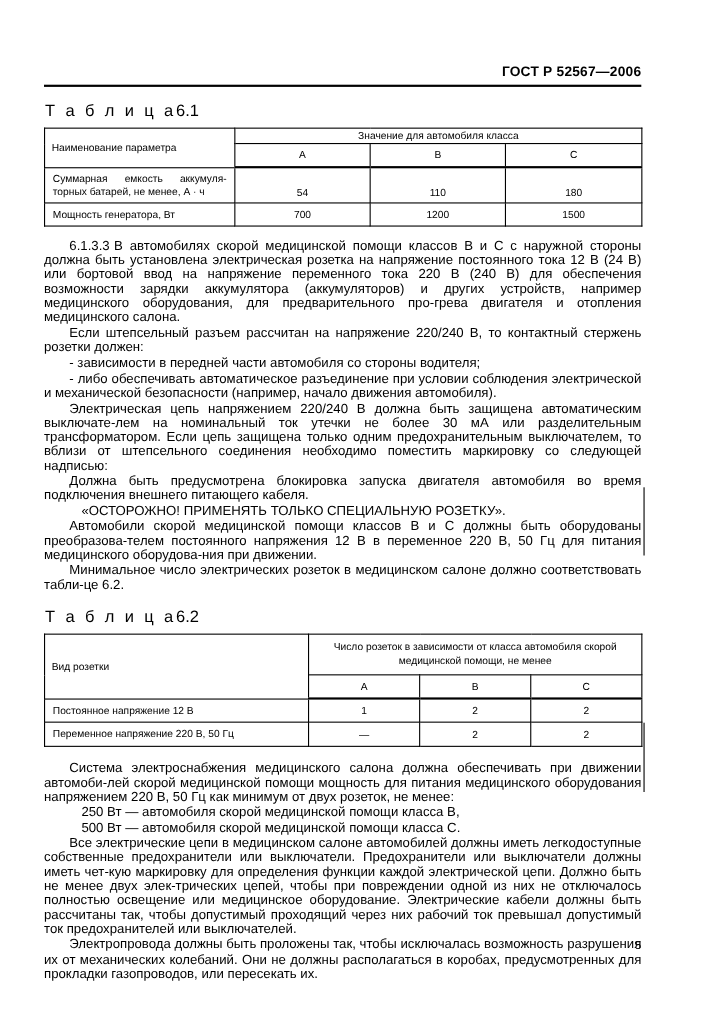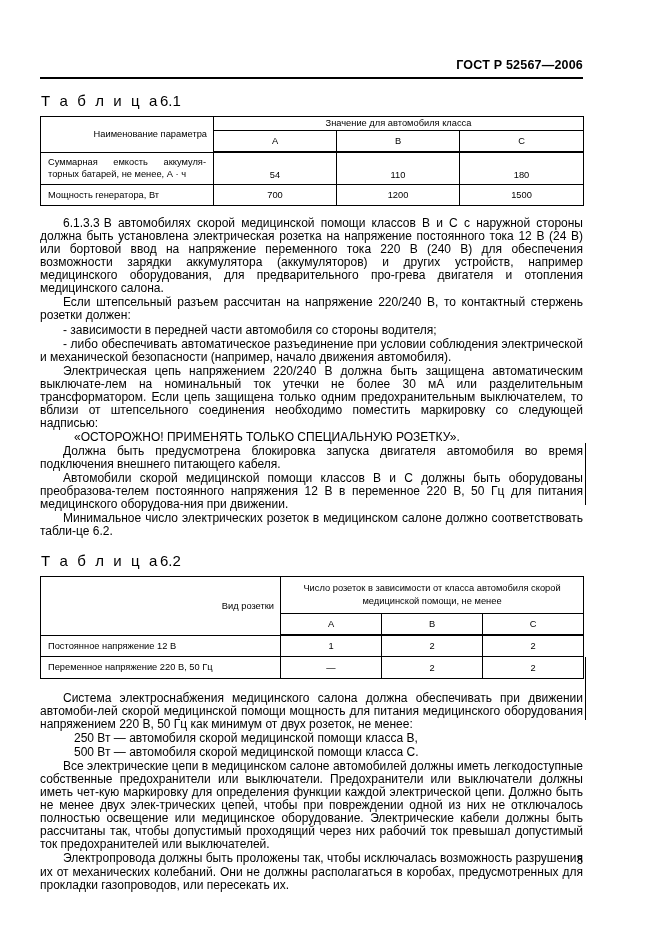--- a/index.html
+++ b/index.html
@@ -68,21 +68,21 @@
     table-layout: fixed;
     font-size: 9.3px;
   }
   table.gost td {
     border: 0.8px solid #000;
     padding: 0;
     vertical-align: middle;
     text-align: center;
   }
   table.gost td.hdr-param {
-    text-align: right;
+    text-align: left;
     padding: 3px 6px;
   }
   table.gost td.lbl {
     text-align: left;
     padding: 3px 7px;
     text-align: justify;
     text-align-last: left;
     line-height: 1.35;
   }
   table.gost td.lbl.justify-both {
@@ -183,23 +183,23 @@
     <p class="para indent"><span class="clause-num">6.1.3.3</span><span class="clause-gap"></span><span>В автомобилях скорой медицинской помощи классов В и С с наружной стороны должна быть установлена электрическая розетка на напряжение постоянного тока 12 В (24 В) или бортовой ввод на напряжение переменного тока 220 В (240 В) для обеспечения возможности зарядки аккумулятора (аккумуляторов) и других устройств, например медицинского оборудования, для предварительного про-грева двигателя и отопления медицинского салона.</span></p>
 
     <p class="para indent block">Если штепсельный разъем рассчитан на напряжение 220/240 В, то контактный стержень розетки должен:</p>
 
     <p class="para list-item block">- зависимости в передней части автомобиля со стороны водителя;</p>
 
     <p class="para list-item block">- либо обеспечивать автоматическое разъединение при условии соблюдения электрической и механической безопасности (например, начало движения автомобиля).</p>
 
     <p class="para indent block">Электрическая цепь напряжением 220/240 В должна быть защищена автоматическим выключате-лем на номинальный ток утечки не более 30 мА или разделительным трансформатором. Если цепь защищена только одним предохранительным выключателем, то вблизи от штепсельного соединения необходимо поместить маркировку со следующей надписью:</p>
 
+    <p class="para indent block">Должна быть предусмотрена блокировка запуска двигателя автомобиля во время подключения внешнего питающего кабеля.</p>
+
     <p class="para sub-item tight block">«ОСТОРОЖНО! ПРИМЕНЯТЬ ТОЛЬКО СПЕЦИАЛЬНУЮ РОЗЕТКУ».</p>
-
-    <p class="para indent block">Должна быть предусмотрена блокировка запуска двигателя автомобиля во время подключения внешнего питающего кабеля.</p>
 
     <p class="para indent block">Автомобили скорой медицинской помощи классов В и С должны быть оборудованы преобразова-телем постоянного напряжения 12 В в переменное 220 В, 50 Гц для питания медицинского оборудова-ния при движении.</p>
 
     <p class="para indent block">Минимальное число электрических розеток в медицинском салоне должно соответствовать табли-це 6.2.</p>
 
     <div style="height:14px"></div>
 
     <div class="tbl-caption">
       <span>Т а б л и ц а</span><span class="num">6.2</span>
     </div>

